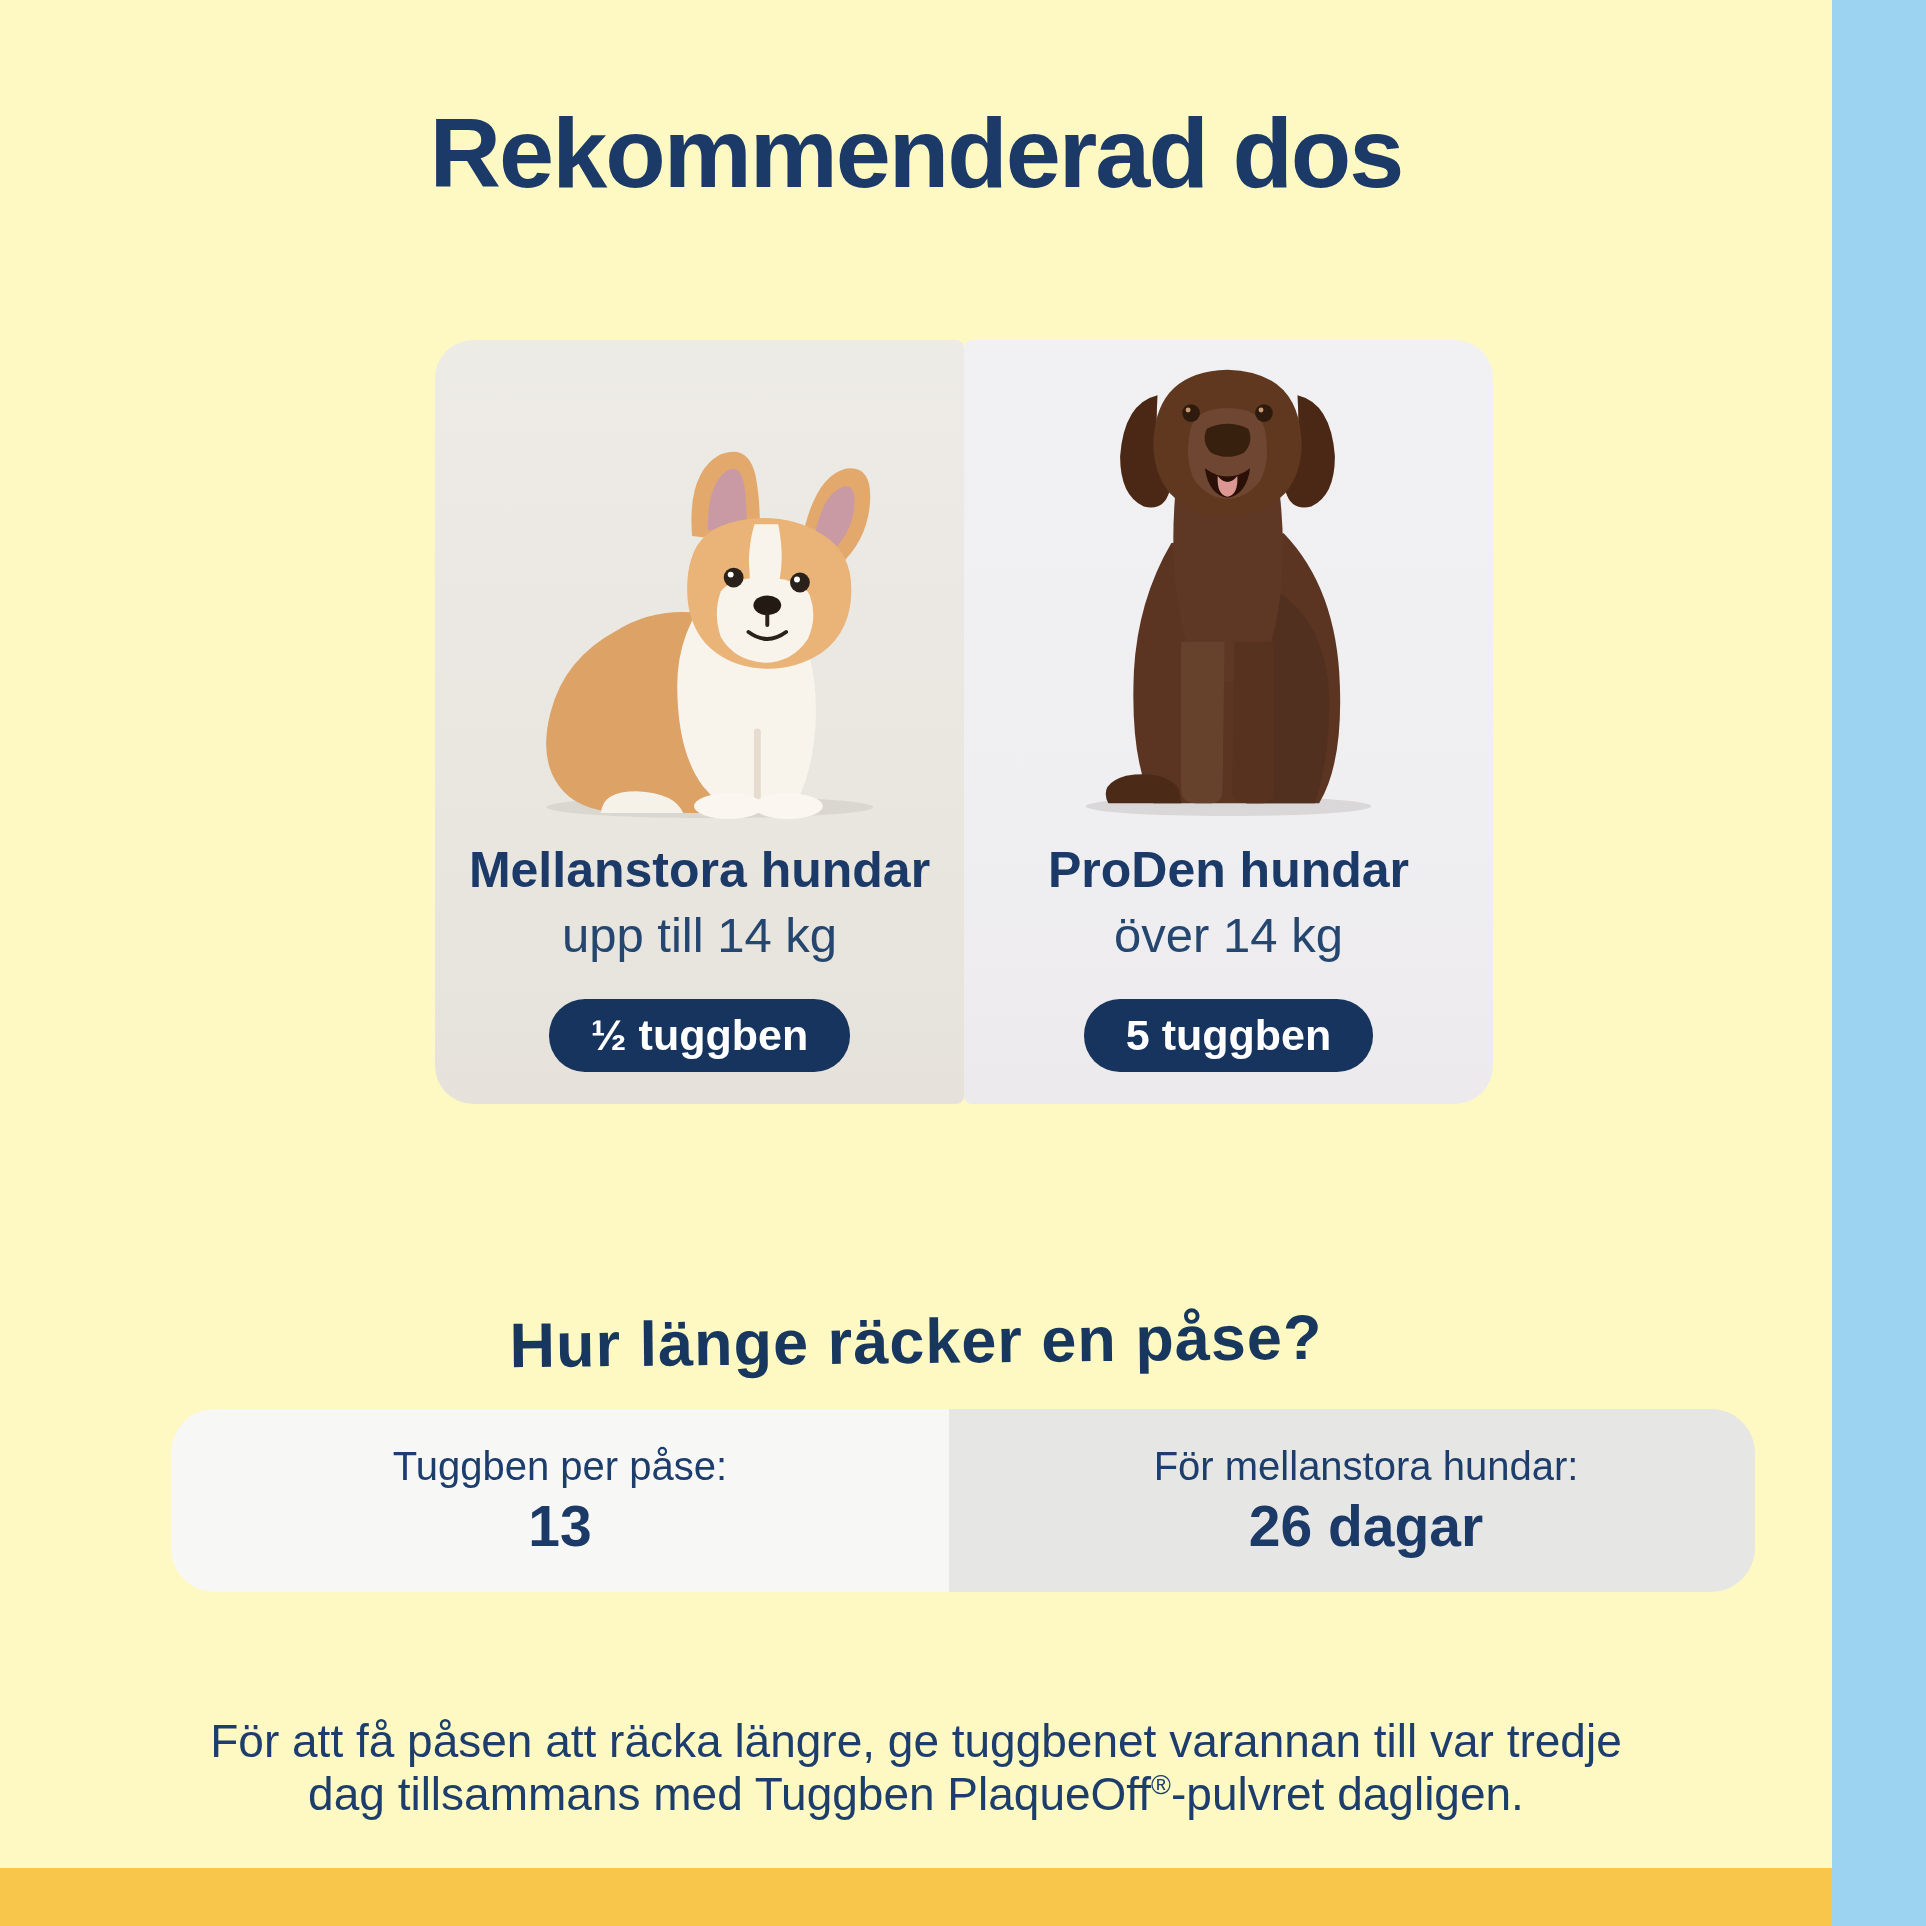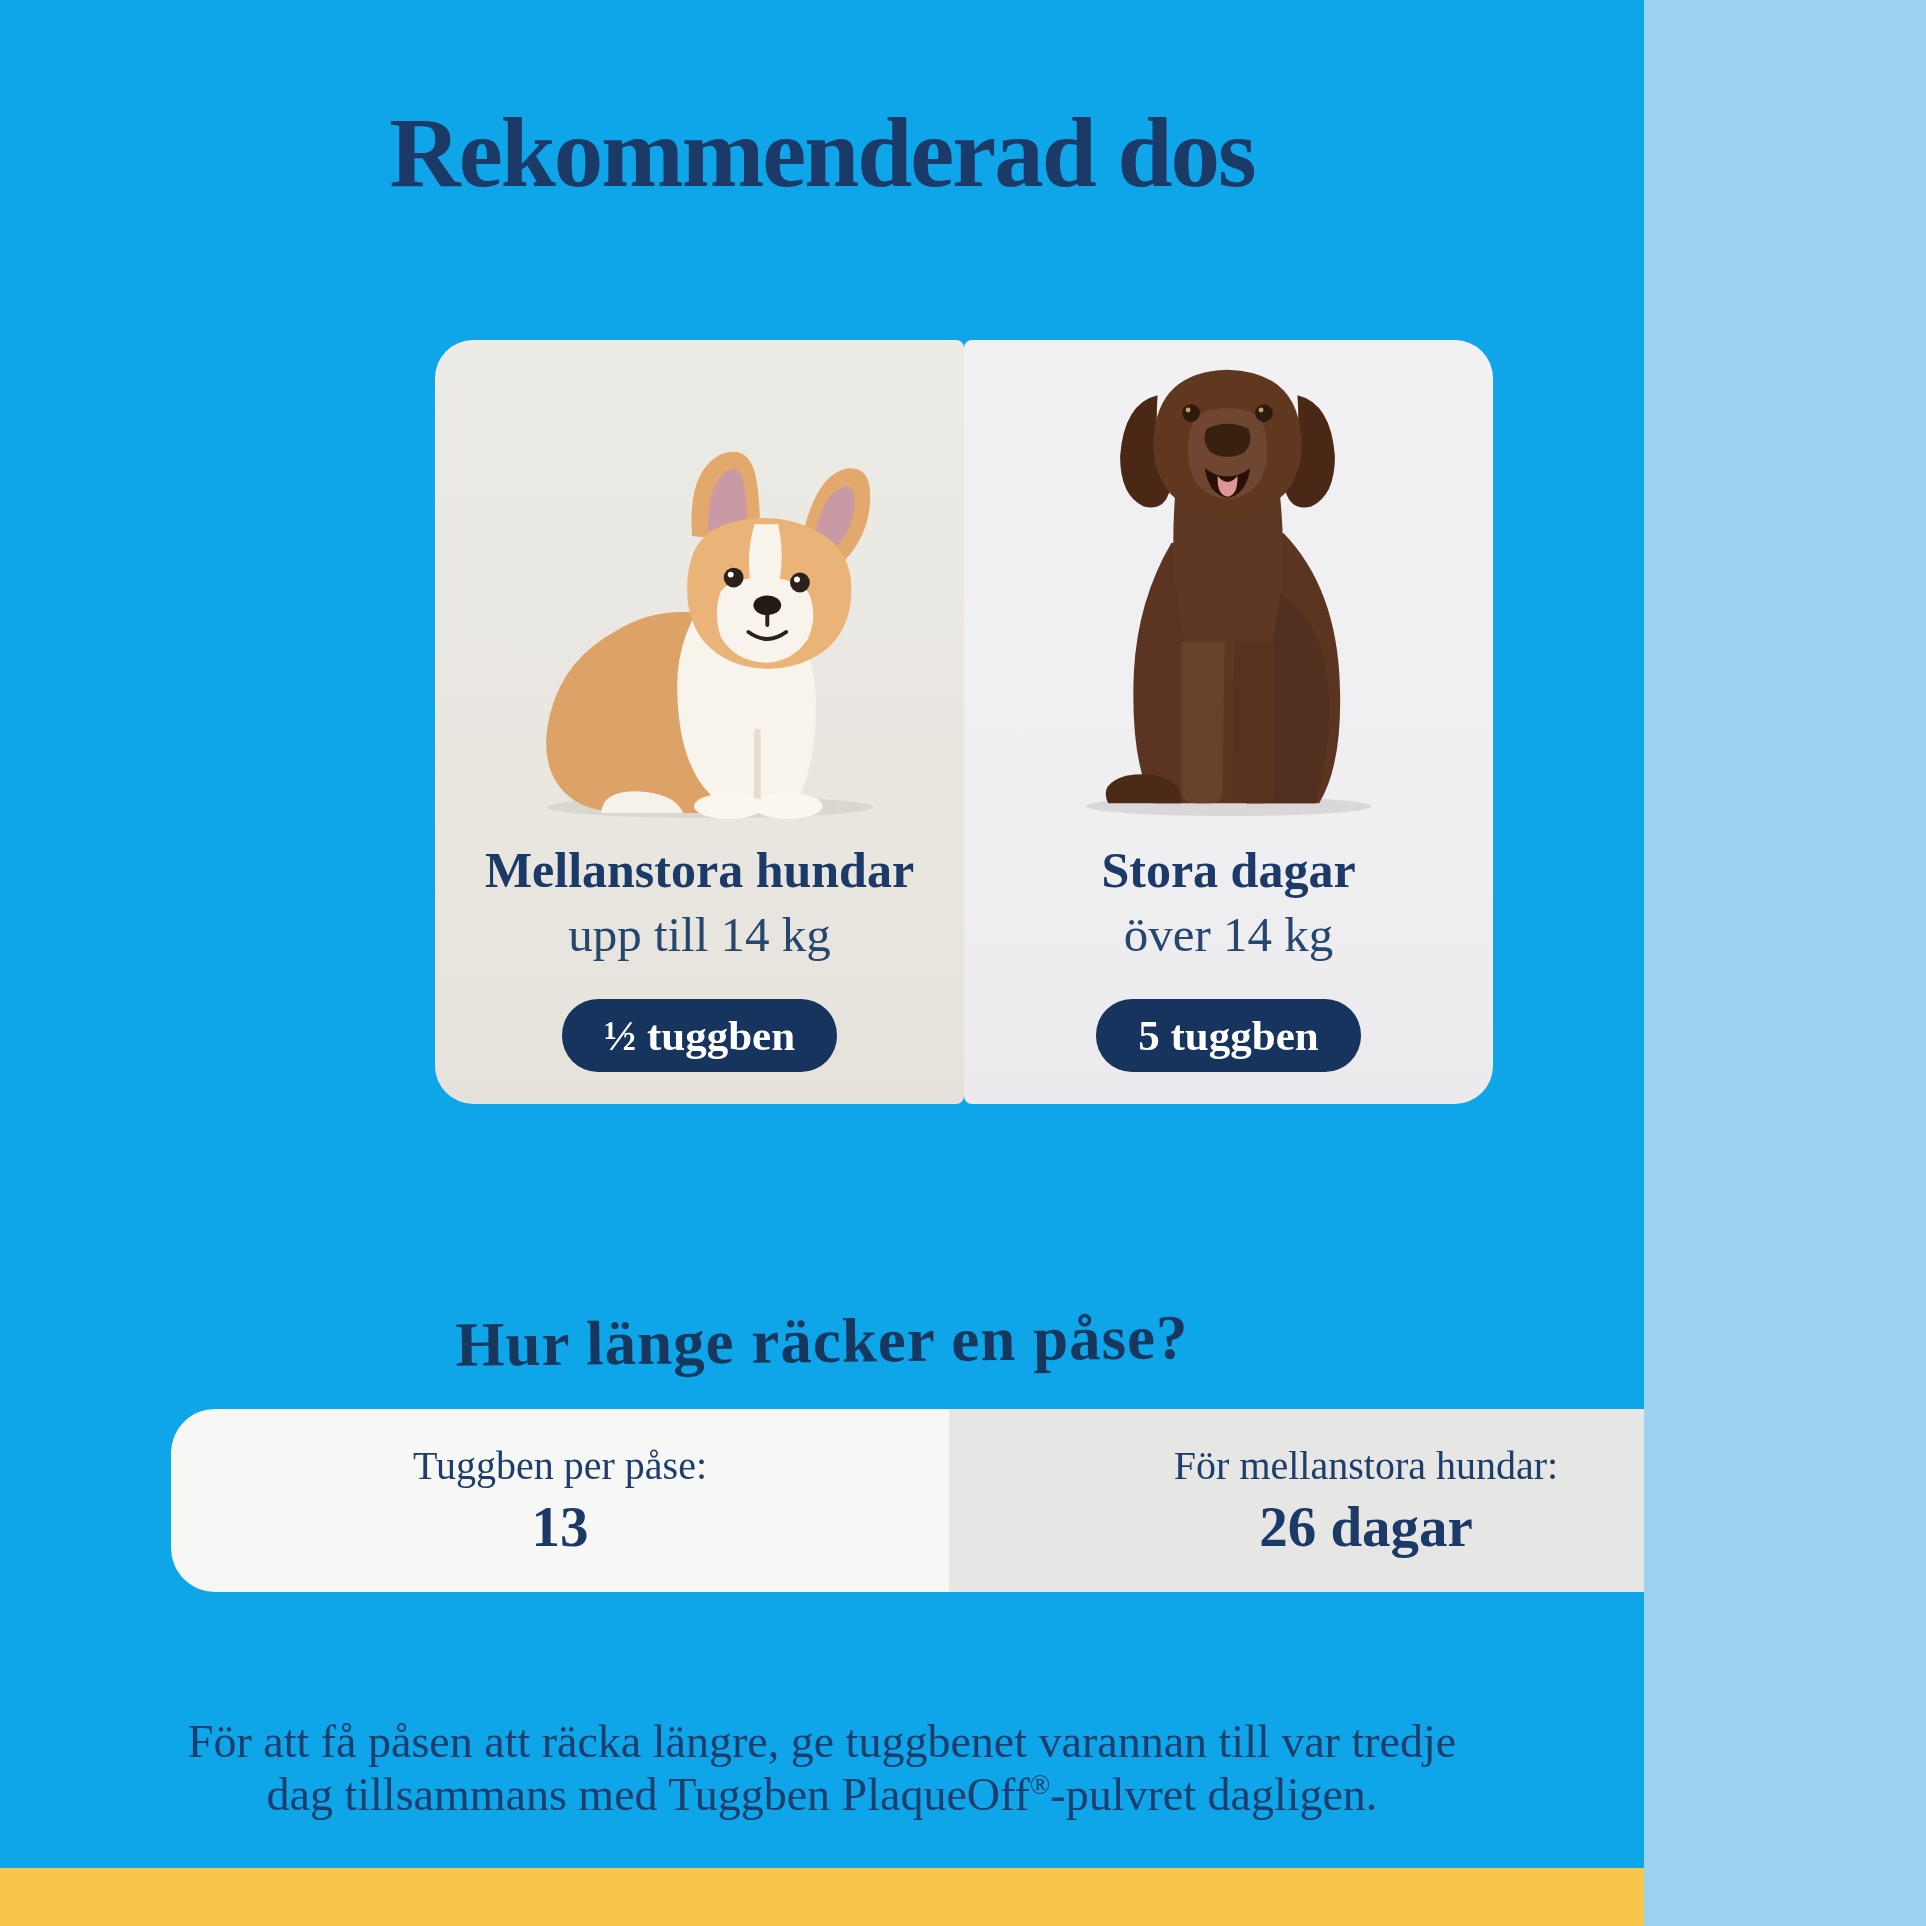--- a/index.html
+++ b/index.html
@@ -1,19 +1,19 @@
 <!DOCTYPE html>
 <html><head>
 <meta charset="utf-8">
 <style>
   html,body{margin:0;padding:0;background:#9cd3f1;}
   .canvas{
-    position:relative;width:1644px;height:1927px;overflow:hidden;
-    background:#0ea5e9;color:#1c3a68;
-    font-family:Liberation Serif, serif;
+    position:relative;width:1832px;height:1927px;overflow:hidden;
+    background:#fef9c3;color:#1c3a68;
+    font-family:Liberation Sans, sans-serif;
   }
   
   .page-title{
     position:absolute;top:103px;left:0;width:100%;
     text-align:center;font-size:99px;font-weight:700;letter-spacing:-2px;
     color:#1c3a68;line-height:1;
   }
   
   .dose-card{
     position:absolute;left:435px;top:340px;width:1058px;height:764px;
@@ -129,21 +129,21 @@
         <path d="M128,84 Q149,74 170,84 Q176,97 166,108 Q149,117 132,108 Q122,97 128,84 Z" fill="#38200f"></path>
 
         <path d="M126,124 Q149,141 172,124 Q168,151 149,154 Q130,151 126,124 Z" fill="#2a1007"></path>
         <path d="M139,132 Q149,144 159,132 Q160,151 149,153 Q138,151 139,132 Z" fill="#dd9793"></path>
 
         <circle cx="112" cy="68" r="9" fill="#2f1b0e"></circle>
           <circle cx="109" cy="65" r="2.5" fill="#c99b72"></circle>
         <circle cx="186" cy="68" r="9" fill="#2f1b0e"></circle>
           <circle cx="183" cy="65" r="2.5" fill="#c99b72"></circle>
       </svg>
-      <div class="dog-label">Stora dagar</div>
+      <div class="dog-label">ProDen hundar</div>
       <div class="dog-weight">över 14 kg</div>
       <div class="dose-pill">5 tuggben</div>
     </div>
   </div>
 
   <div class="duration-heading">Hur länge räcker en påse?</div>
 
   <div class="duration-table">
     <div class="dt-col">
       <div class="dt-label">Tuggben per påse:</div>

